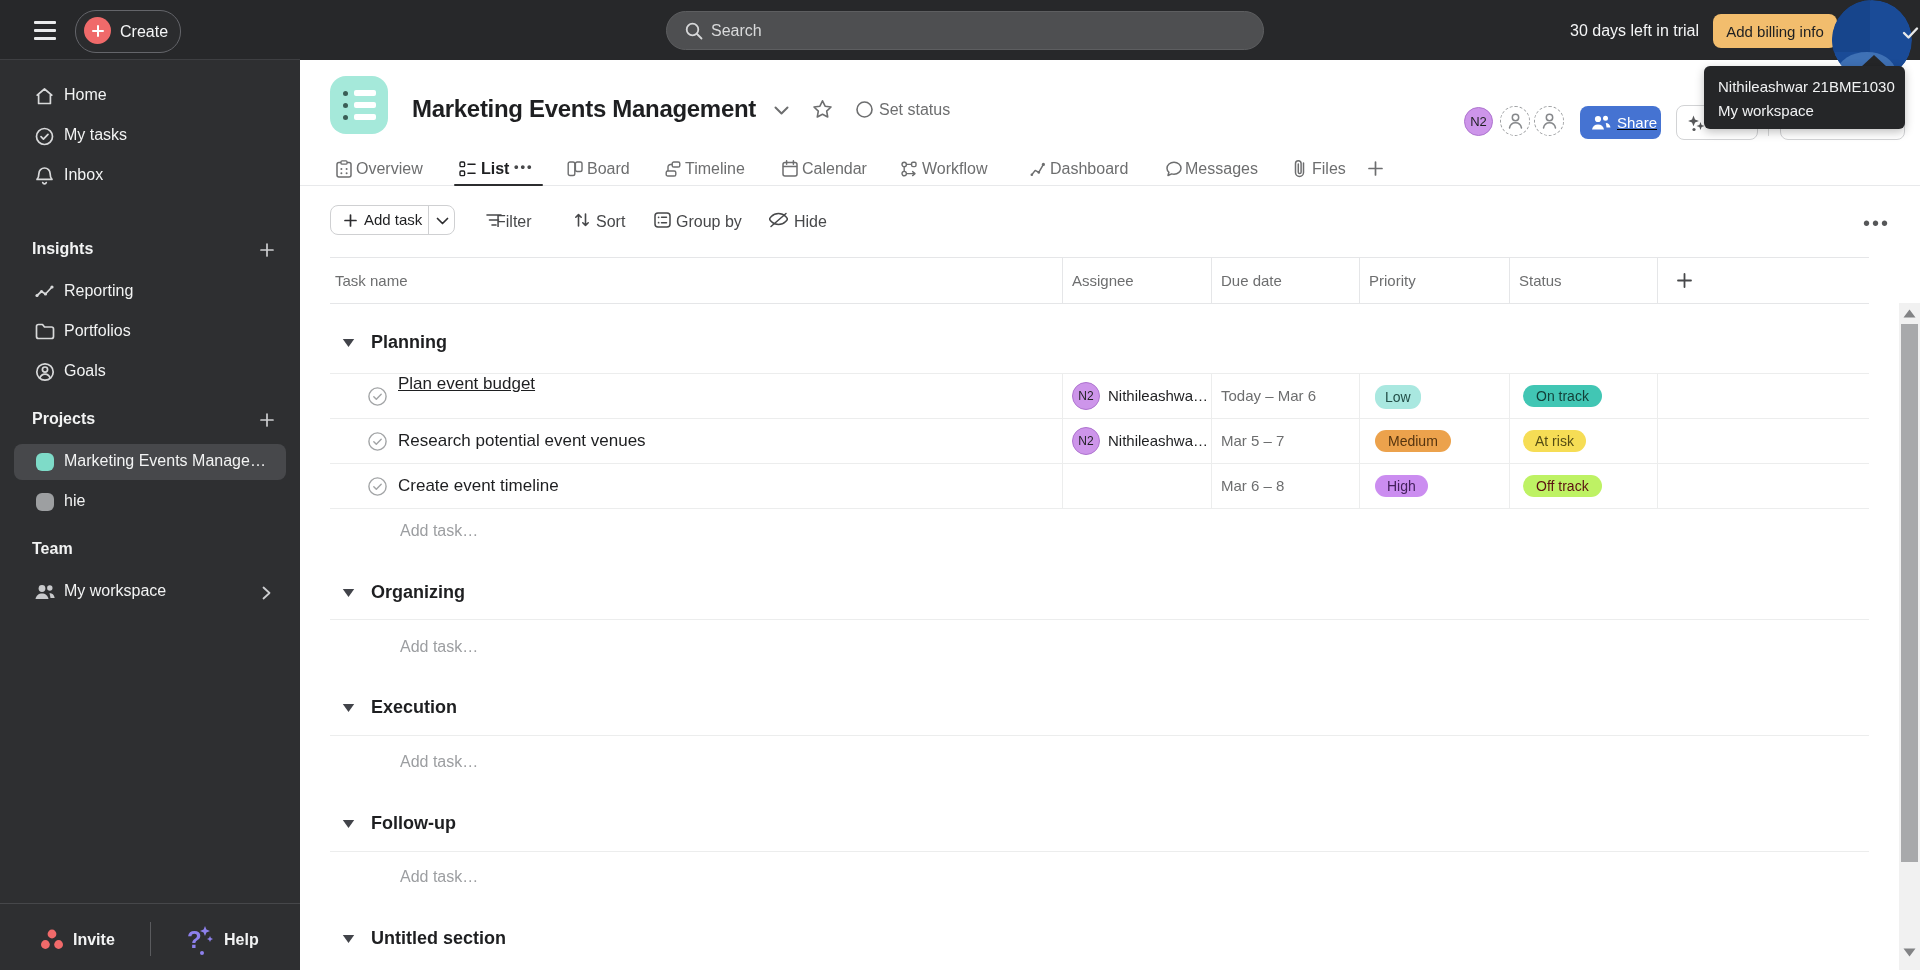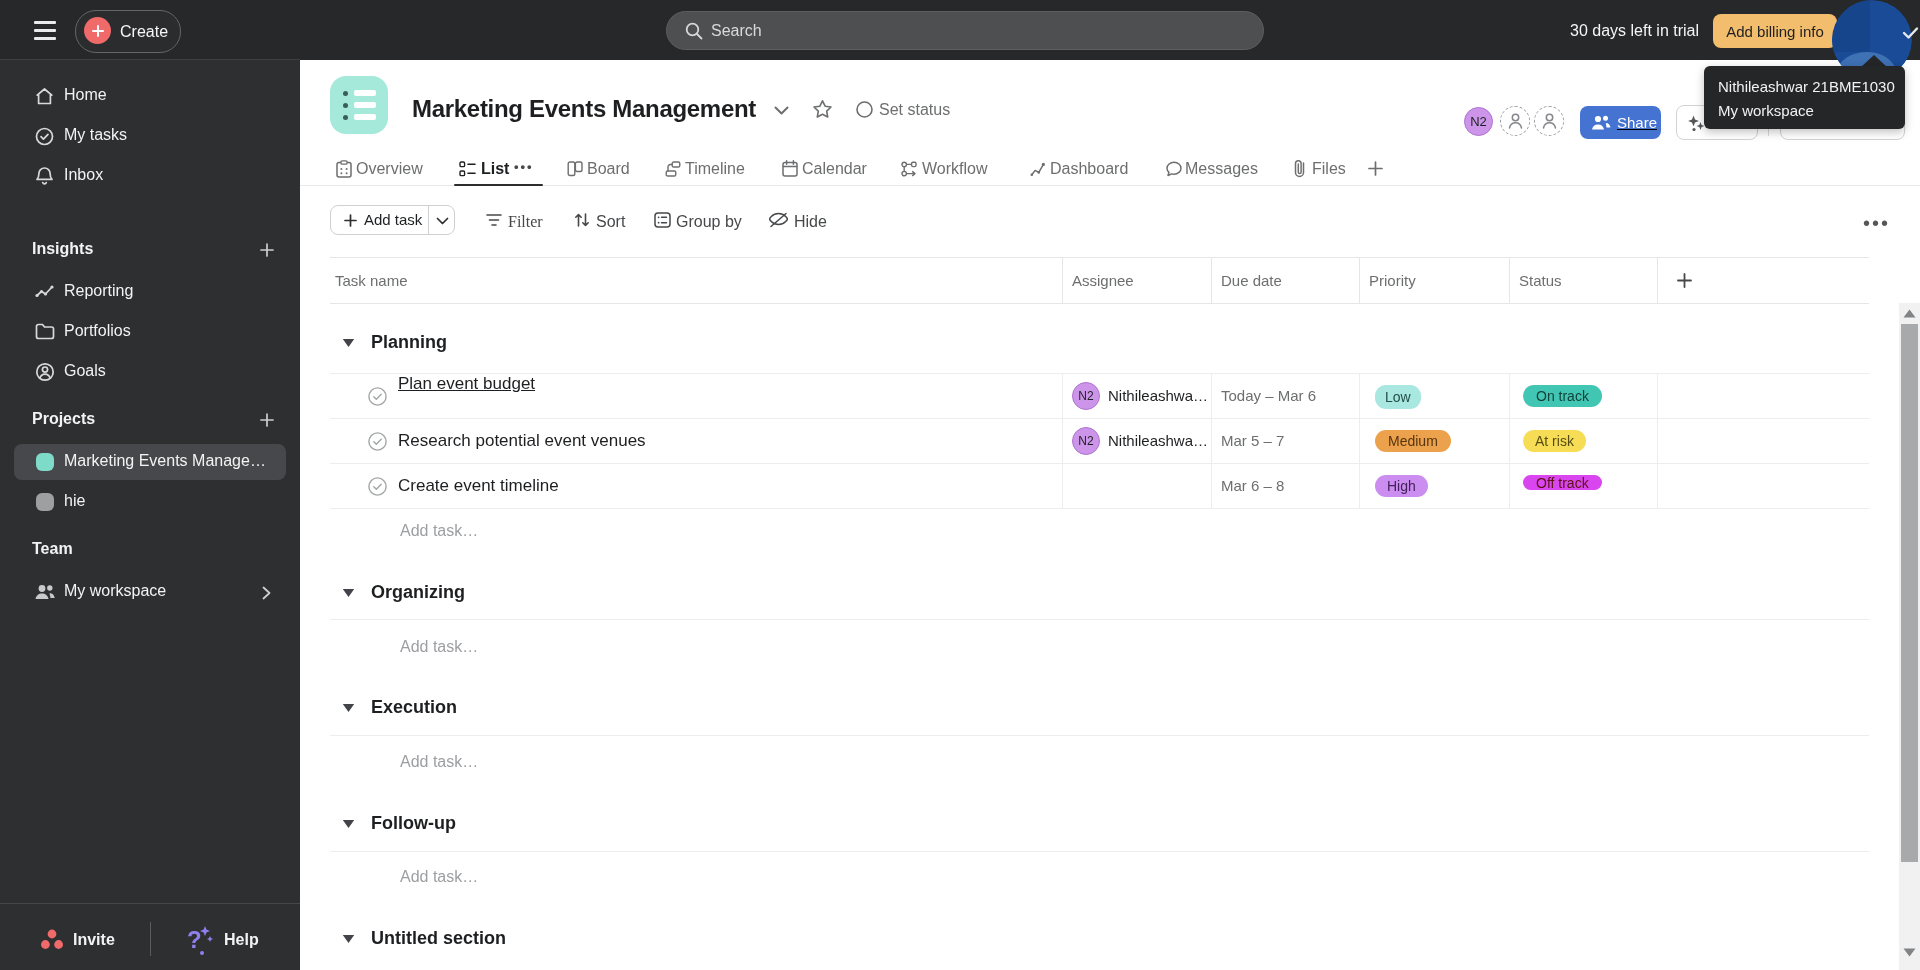--- a/index.html
+++ b/index.html
@@ -250,21 +250,21 @@
       </svg>
     <div class="abs" style="left:33px;top:5px;font-size:15px;color:#1e1f21;">Add task</div>
     <div class="abs" style="left:97px;top:0;width:1px;height:28px;background:#cfd0d2;"></div>
     <svg class="abs" style="left:105px;top:11px;" width="13" height="8" viewBox="0 0 13 8">
         <path d="M1.5 1.5l5 5 5-5" fill="none" stroke="#2e2e30" stroke-width="1.7" stroke-linecap="round" stroke-linejoin="round"></path>
       </svg>
   </div>
   <svg class="abs" style="left:186px;top:153px;" width="16" height="14" viewBox="0 0 16 14">
       <path d="M1 2h14M3.5 7h9M6 12h4" stroke="#47484a" stroke-width="1.6" stroke-linecap="round"></path>
     </svg>
-  <div class="abs" style="left:208px;top:153px;font-size:16px;color:#47484a;font-family:Liberation Serif, serif;">Filter</div>
+  <div class="abs" style="left:196px;top:153px;font-size:16px;color:#47484a;">Filter</div>
   <svg class="abs" style="left:274px;top:152px;" width="16" height="16" viewBox="0 0 16 16">
       <path d="M4.5 14V2.5M4.5 2.5L1.8 5.2M4.5 2.5l2.7 2.7" fill="none" stroke="#47484a" stroke-width="1.6" stroke-linecap="round" stroke-linejoin="round"></path>
       <path d="M11.5 2v11.5M11.5 13.5l-2.7-2.7M11.5 13.5l2.7-2.7" fill="none" stroke="#47484a" stroke-width="1.6" stroke-linecap="round" stroke-linejoin="round"></path>
     </svg>
   <div class="abs" style="left:296px;top:153px;font-size:16px;color:#47484a;">Sort</div>
   <svg class="abs" style="left:354px;top:152px;" width="17" height="16" viewBox="0 0 17 16">
       <rect x="1" y="1" width="15" height="14" rx="3" fill="none" stroke="#47484a" stroke-width="1.5"></rect>
       <circle cx="4.6" cy="5.3" r="0.9" fill="#47484a"></circle>
       <circle cx="4.6" cy="10.7" r="0.9" fill="#47484a"></circle>
       <path d="M7.5 5.3h5M7.5 10.7h5" stroke="#47484a" stroke-width="1.5" stroke-linecap="round"></path>
@@ -331,21 +331,21 @@
   <div class="abs flexc" style="left:1075px;top:370px;height:22px;padding:0 13px;border-radius:11px;background:#eca24c;font-size:14px;color:#55340f;">Medium</div>
   <div class="abs flexc" style="left:1223px;top:370px;height:22px;padding:0 12px;border-radius:11px;background:#f6dd55;font-size:14px;color:#564d14;">At risk</div>
 
   <svg class="abs" style="left:68px;top:417px;" width="19" height="19" viewBox="0 0 19 19">
       <circle cx="9.5" cy="9.5" r="8.6" fill="none" stroke="#a2a4a6" stroke-width="1.4"></circle>
       <path d="M5.8 9.8l2.5 2.5 4.9-5.1" fill="none" stroke="#a2a4a6" stroke-width="1.4" stroke-linecap="round" stroke-linejoin="round"></path>
     </svg>
   <div class="abs" style="left:98px;top:416px;font-size:17px;color:#1e1f21;">Create event timeline</div>
   <div class="abs" style="left:921px;top:417px;font-size:15px;color:#6d6e6f;">Mar 6 – 8</div>
   <div class="abs flexc" style="left:1075px;top:415px;height:22px;padding:0 12px;border-radius:11px;background:#cb8df0;font-size:14px;color:#44215c;">High</div>
-  <div class="abs flexc" style="left:1223px;top:415px;height:15px;padding:0 13px;border-radius:11px;background:#d946ef;font-size:14px;color:#5c1212;">Off track</div>
+  <div class="abs flexc" style="left:1223px;top:415px;height:22px;padding:0 13px;border-radius:11px;background:#bef264;font-size:14px;color:#5c1212;">Off track</div>
 
   <div class="abs" style="left:100px;top:462px;font-size:16px;color:#9c9ea1;">Add task…</div>
 
   <svg class="abs" style="left:42px;top:528px;" width="13" height="10" viewBox="0 0 13 10">
       <path d="M0.8 1h11.4L6.5 9z" fill="#42444a"></path>
     </svg>
   <div class="abs" style="left:71px;top:522px;font-size:18px;font-weight:bold;color:#1e1f21;">Organizing</div>
   <div class="abs" style="left:30px;top:559px;width:1539px;height:1px;background:#eceded;"></div>
   <div class="abs" style="left:100px;top:578px;font-size:16px;color:#9c9ea1;">Add task…</div>
 

